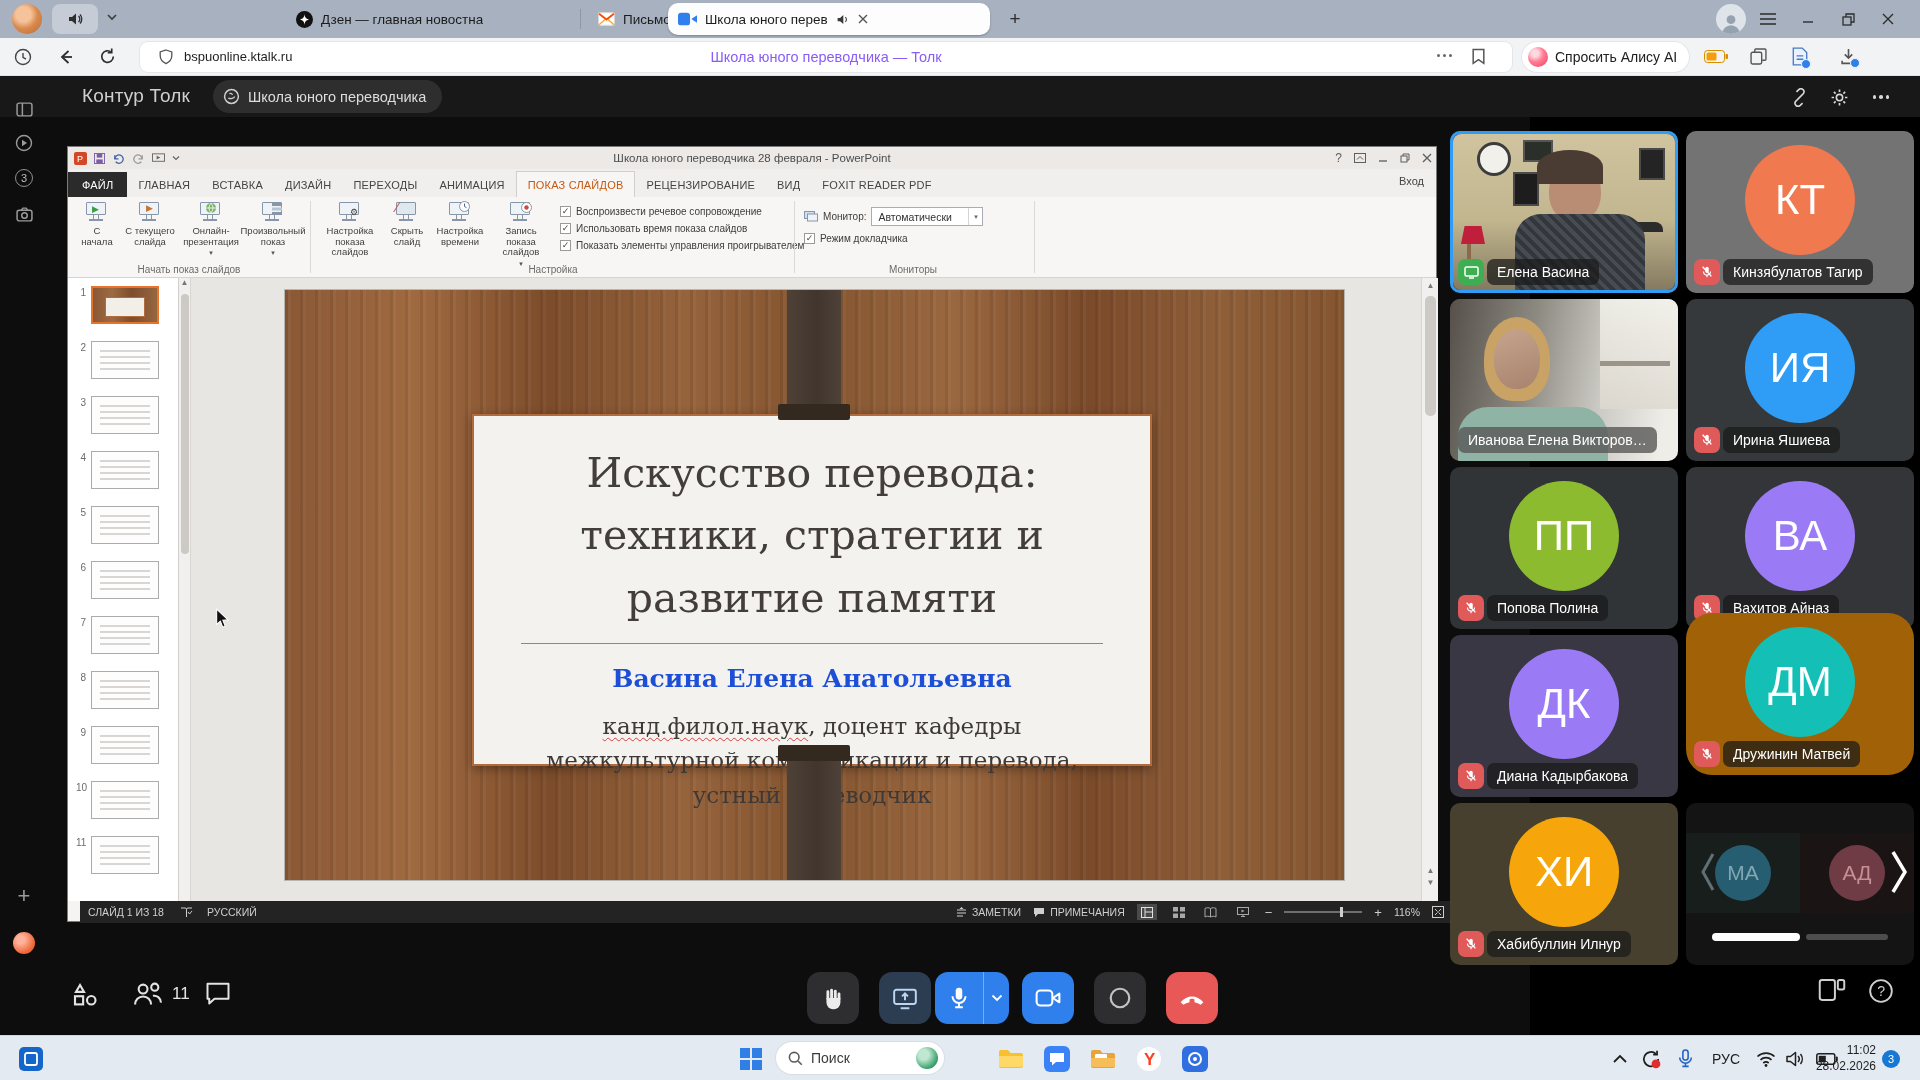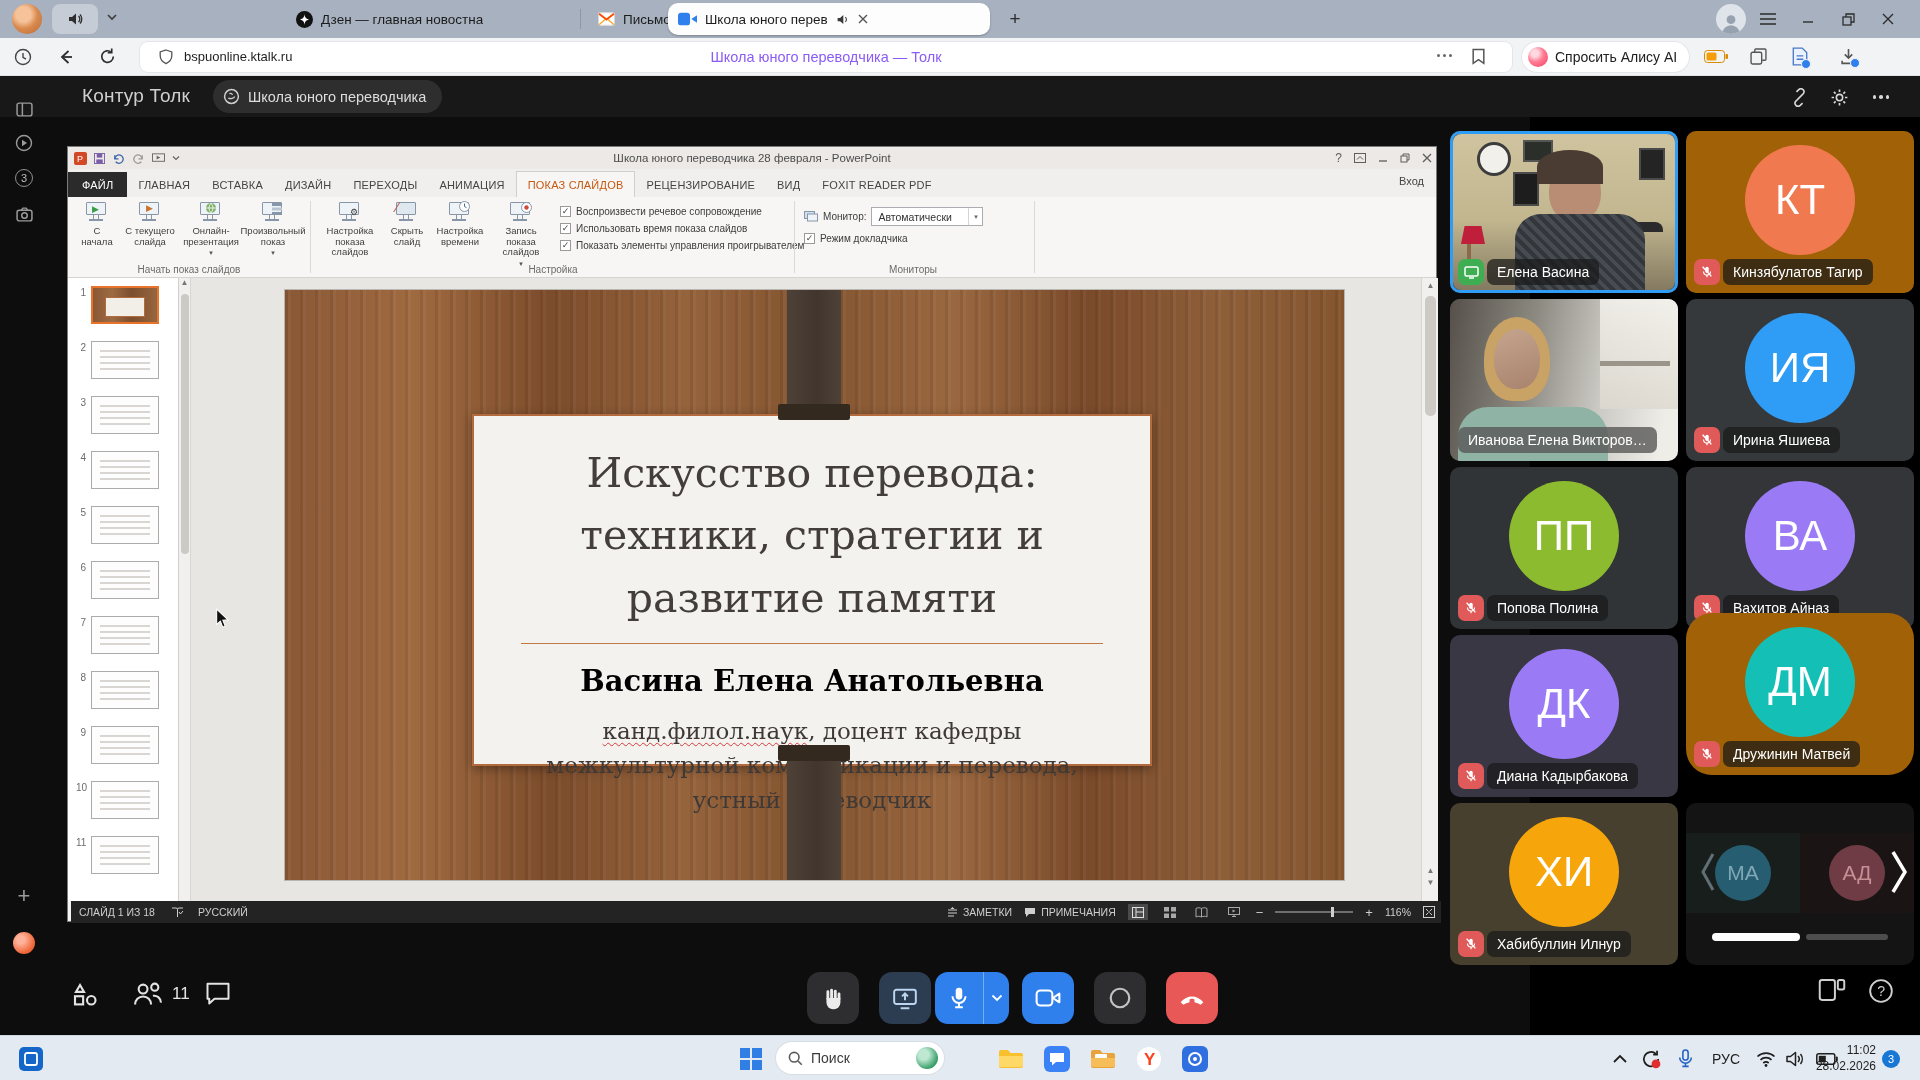--- a/index.html
+++ b/index.html
@@ -90,25 +90,25 @@
   .slide { position:absolute; left:94px; top:12px; width:1059px; height:590px;
       background:
        repeating-linear-gradient(90deg, rgba(50,24,8,.10) 0 3px, rgba(255,255,255,.04) 3px 6px, transparent 6px 15px),
        linear-gradient(90deg,#8a5836,#a06a40 12%,#7c4c2b 25%,#95633c 38%,#835430 50%,#9a6840 63%,#7a4a2a 76%,#8f5f3a 88%,#84552f);
       box-shadow:0 0 0 1px #b9b5b0; }
   .strap { position:absolute; width:54px; background:linear-gradient(90deg,#4e4138,#41352d 55%,#4e4138); }
   .clip  { position:absolute; width:72px; height:16px; background:#33291f; border-radius:2px; }
   .card { position:absolute; left:187px; top:124px; width:680px; height:352px; background:#f4f2ee; border:2px solid #b36a3c; box-shadow:0 3px 10px rgba(0,0,0,.35); text-align:center; font-family:"DejaVu Serif", serif; }
   .card h1 { font-weight:400; font-size:41px; color:#433e3b; line-height:1.52; padding:26px 18px 0; }
   .card .rule { margin:14px auto 0; width:86%; height:0; border-top:1.5px solid #c07a45; }
-  .card .author { margin-top:20px; font-size:29px; font-weight:700; color:#000000; }
+  .card .author { margin-top:20px; font-size:25px; font-weight:700; color:#1d4ed8; }
   .card .sub { margin:16px auto 0; width:82%; font-size:23px; color:#3e3936; line-height:1.5; }
   .squig { text-decoration:underline wavy #d43c3c 1px; text-underline-offset:3px;text-align:center; }
 
-  .ppt-status { position:absolute; left:3px; top:754px; width:1370px; height:22px; background:#232323; color:#cfcfcf; font-size:10.5px; display:flex; align-items:center; }
+  .ppt-status { position:absolute; left:12px; top:754px; width:1370px; height:22px; background:#232323; color:#cfcfcf; font-size:10.5px; display:flex; align-items:center; }
   .st-r { position:absolute; right:6px; display:flex; align-items:center; gap:12px; }
   .viewbox { width:20px; height:16px; display:flex; align-items:center; justify-content:center; }
   .viewbox.on { background:#4a4a4a; }
   .zslider { width:78px; height:2px; background:#6f6f6f; position:relative; }
   .zslider .zt { position:absolute; left:56px; top:-4px; width:3px; height:10px; background:#cfcfcf; }
 
   
   .tile { position:absolute; width:228px; height:162px; border-radius:10px; background:#35383b; overflow:hidden; }
   .tile.spk { box-shadow:0 0 0 3px #2f9df5 inset; }
   .pavatar { position:absolute; left:50%; top:14px; transform:translateX(-50%); width:110px; height:110px; border-radius:50%; display:flex; align-items:center; justify-content:center; font-size:42px; color:#fff; }
@@ -668,21 +668,21 @@
       <div class="chiprow">
         <span class="badge green">
           <svg width="15" height="13" viewBox="0 0 15 13">
               <rect x="1" y="1" width="13" height="9" rx="1.5" fill="none" stroke="#fff" stroke-width="1.5"></rect>
               <path d="M5 12 h5" stroke="#fff" stroke-width="1.5"></path>
             </svg>
         </span>
         <span class="chip">Елена Васина</span>
       </div>
     </div>
-    <div class="tile" style="left: 1686px; top: 55px; background: #a16207; text-align: right;">
+    <div class="tile" style="left: 1686px; top: 55px; background: #737373; text-align: right;">
       <div class="pavatar" style="background: rgb(240, 121, 80);">КТ</div>
       <div class="chiprow">
         <span class="badge red">
             <svg width="14" height="14" viewBox="0 0 16 16">
               <rect x="6" y="2" width="4" height="7" rx="2" fill="#fff"></rect>
               <path d="M4 7.5 a4 4 0 0 0 8 0" stroke="#fff" stroke-width="1.3" fill="none"></path>
               <path d="M8 11.5 v2.5" stroke="#fff" stroke-width="1.3"></path>
               <path d="M3 2 l10 11" stroke="#fff" stroke-width="1.6"></path>
             </svg>
           </span>

